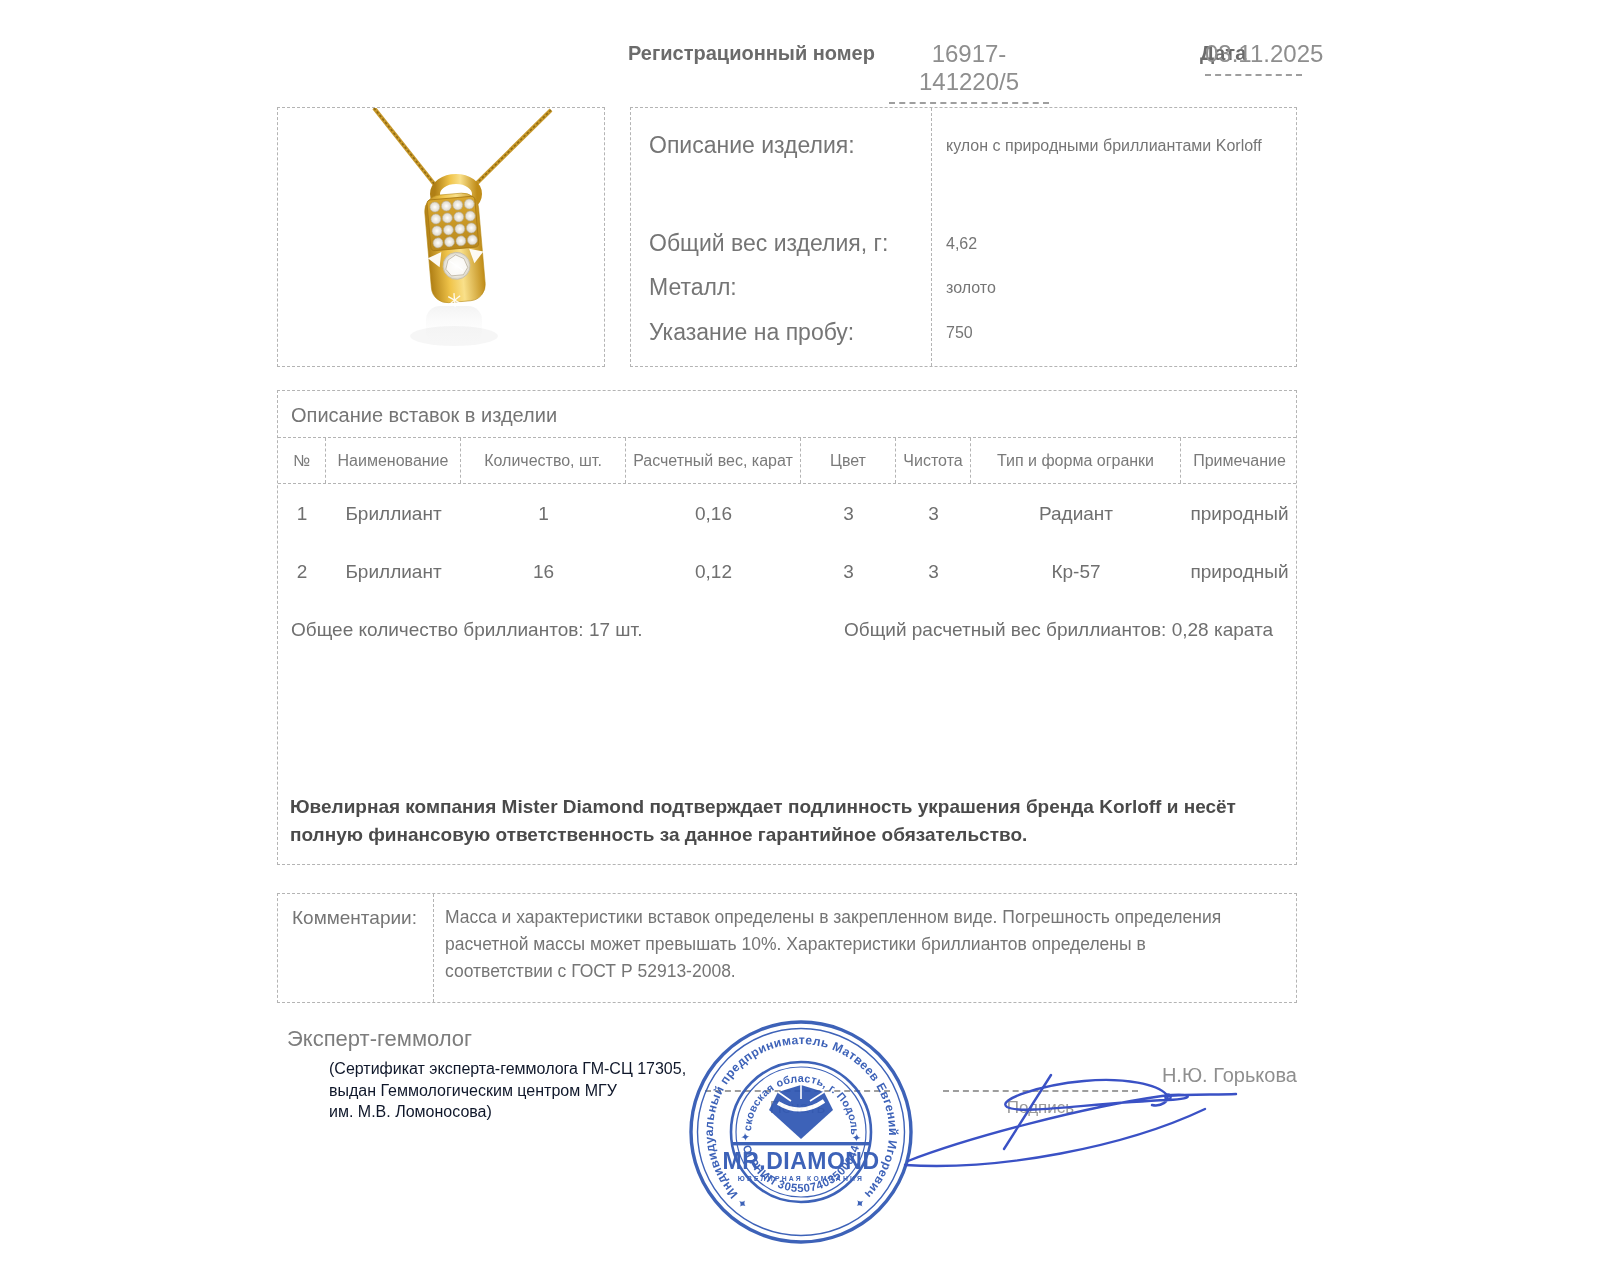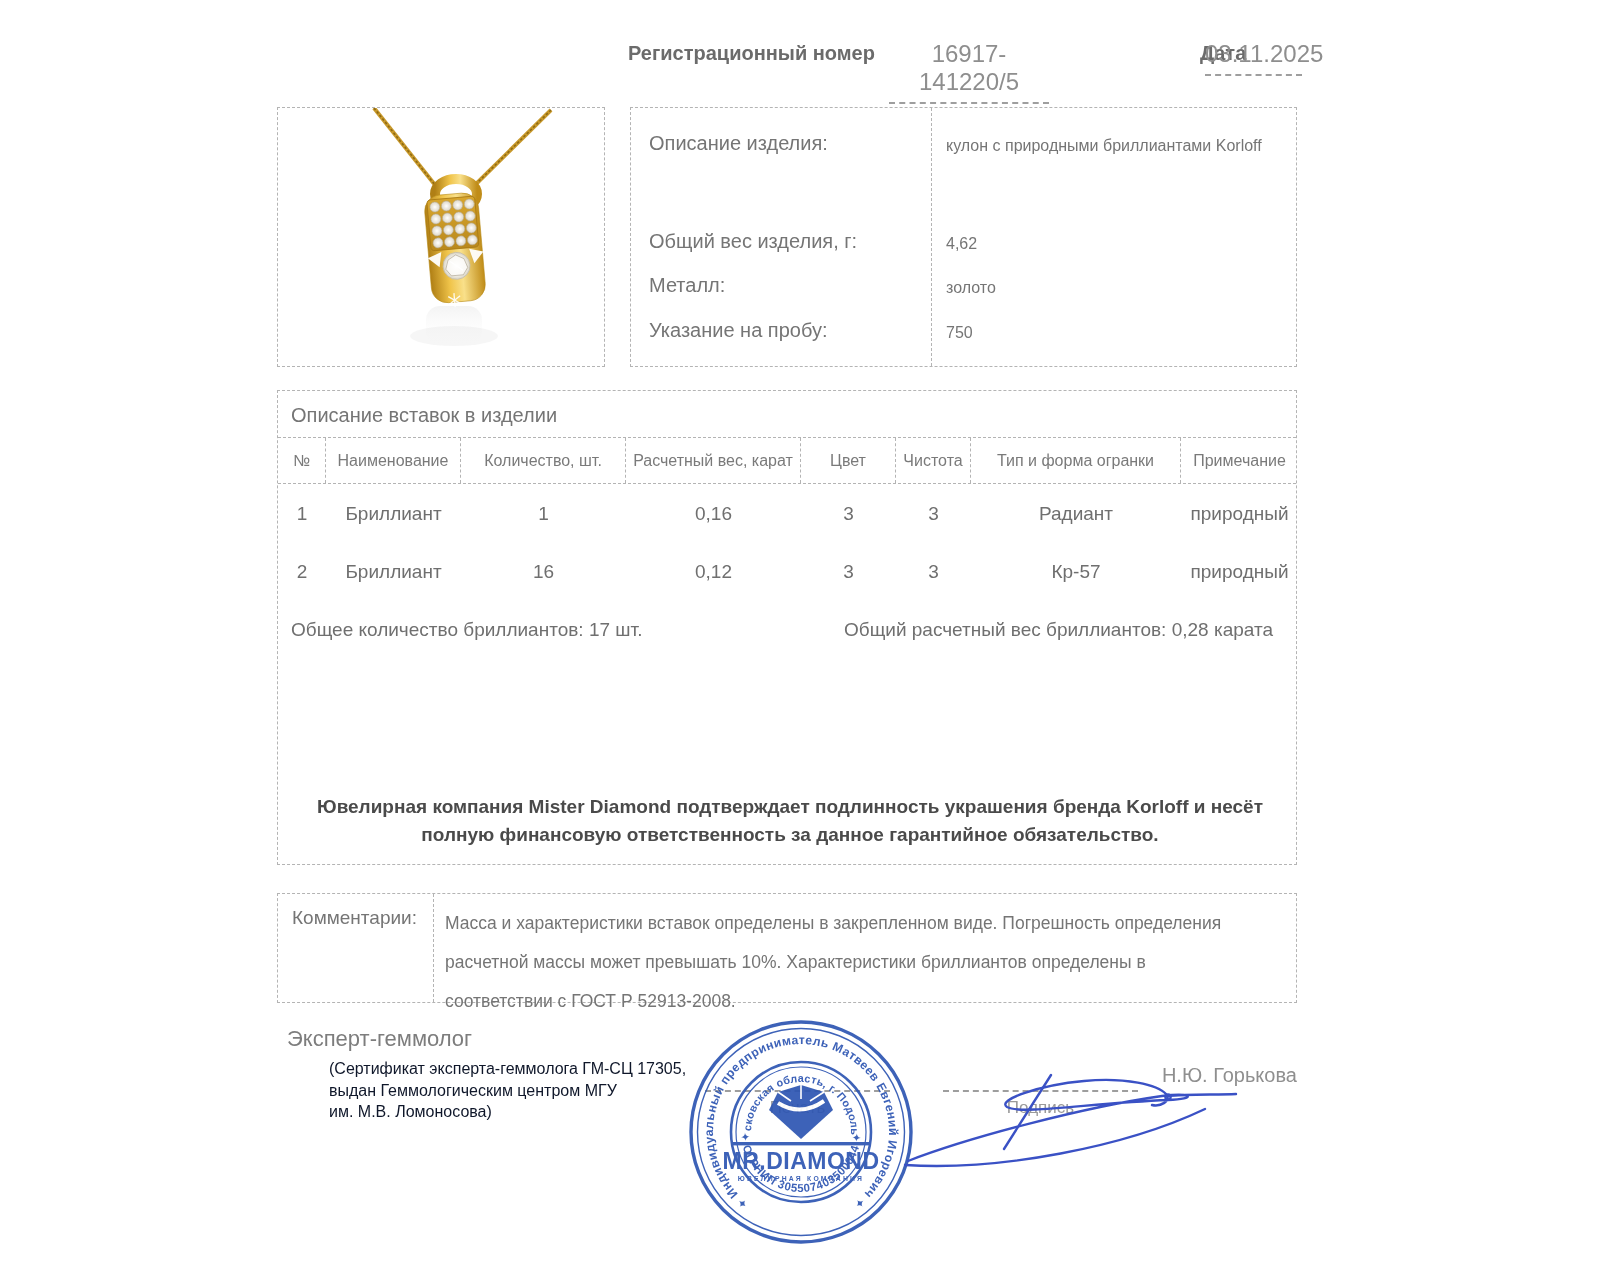--- a/index.html
+++ b/index.html
@@ -8,39 +8,39 @@
     font-family:"Liberation Sans","DejaVu Sans",sans-serif;color:#757575;
   }
   .abs{position:absolute;}
   .dashbox{border:1.6px dashed #b4b4b4;background:#fff;box-sizing:border-box;}
   .dashline{border-bottom:2px dashed #9e9e9e;}
   
   .h-title{font-size:21px;font-weight:bold;color:#6b6b6b;}
   .h-label{font-size:20px;font-weight:bold;color:#6b6b6b;}
   .h-value{font-size:24px;color:#8e8e8e;}
   
-  .d-label{font-size:20px;color:#757575;}
+  .d-label{font-size:23px;color:#757575;}
   .d-value{font-size:16px;color:#757575;line-height:28px;}
   .v-divider{position:absolute;top:0;bottom:0;border-left:1.6px dashed #b4b4b4;}
   
   .t-title{font-size:20px;color:#757575;}
   .t-headrow{position:absolute;left:0;right:0;display:grid;
     grid-template-columns:48px 135px 165px 175px 95px 75px 210px 117px;
     border-top:1.6px dashed #b4b4b4;border-bottom:1.6px dashed #b4b4b4;box-sizing:border-box;}
   .t-headcell{display:flex;align-items:center;justify-content:center;font-size:16px;color:#7a7a7a;
     border-right:1.6px dashed #b4b4b4;box-sizing:border-box;text-align:center;}
   .t-headcell:last-child{border-right:none;}
   .t-row{position:absolute;left:0;right:0;display:grid;
     grid-template-columns:48px 135px 165px 175px 95px 75px 210px 117px;}
   .t-cell{display:flex;align-items:center;justify-content:center;font-size:19px;color:#6f6f6f;}
   .t-summary{font-size:19px;color:#6f6f6f;}
-  .t-statement{font-size:19px;font-weight:bold;color:#4a4a4a;line-height:28px;text-align:center;}
+  .t-statement{font-size:19px;font-weight:bold;color:#4a4a4a;line-height:28px;}
   
   .c-label{font-size:19px;color:#757575;}
-  .c-text{font-size:17.5px;color:#757575;line-height:39px;}
+  .c-text{font-size:17.5px;color:#757575;line-height:27px;}
   
   .f-expert{font-size:22px;color:#7d7d7d;}
   .f-cert{font-size:16px;color:#0f172a;line-height:21.5px;margin-left:42px;}
   .field-line{border-top:2px dashed #9e9e9e;}
   .field-label{font-size:17px;color:#9a9a9a;text-align:center;padding-top:6px;}
   .f-name{font-size:20px;color:#8f8f8f;text-align:right;}
   .stamp-wrap{z-index:3;}
   .sig-wrap{z-index:4;}
 </style>
 </head>

